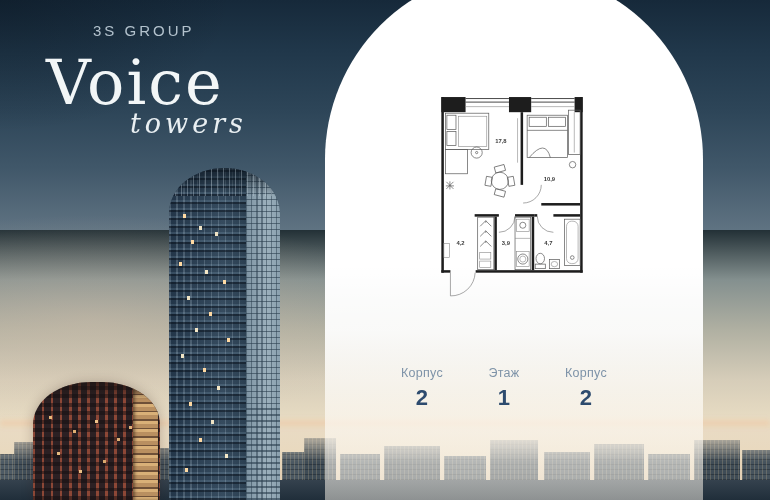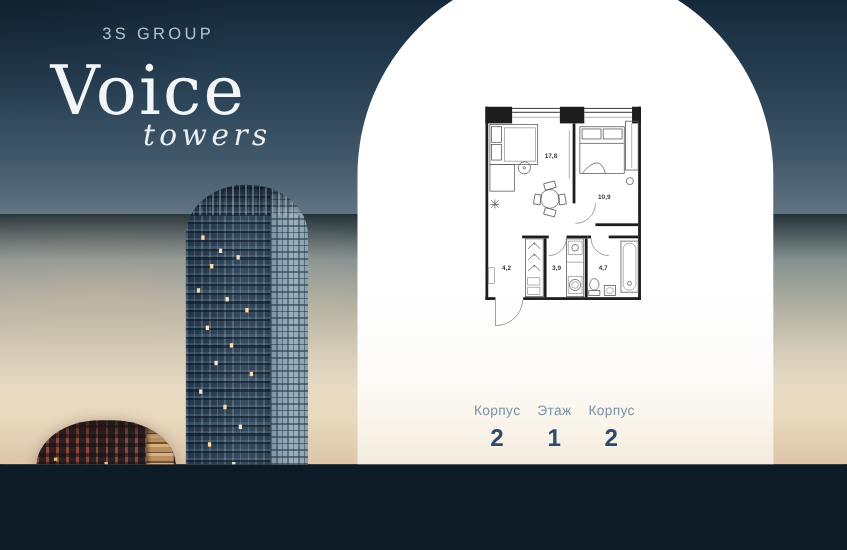--- a/index.html
+++ b/index.html
@@ -1,16 +1,16 @@
 <!DOCTYPE html>
 <html><head>
 <meta charset="utf-8">
 <style>
   html,body{margin:0;padding:0;background:#0d1b26;}
-  #stage{position:relative;width:770px;height:422px;overflow:hidden;
+  #stage{position:relative;width:770px;height:500px;overflow:hidden;
          font-family:"Liberation Sans",sans-serif;}
 
   
   .sky{position:absolute;inset:0;z-index:1;
     background:linear-gradient(180deg,
       #16293a 0%, #20374a 10%, #2d4558 22%, #41586a 34%,
       #5f7382 46%, #84907f2e 0, #84908f 56%, #b0b0a2 66%,
       #d6cdb9 76%, #e8dcc3 84%, #e9d9bd 90%, #dcc6ab 100%);}
   .sky-warm{position:absolute;inset:0;z-index:1;
     background:radial-gradient(60% 30% at 12% 64%, rgba(222,196,172,.35), rgba(222,196,172,0) 70%);}
@@ -99,21 +99,21 @@
   .wall{fill:#1d1d1d;}
   .furn{fill:none;stroke:#5a5a5a;stroke-width:.7;}
   .furn-light{fill:none;stroke:#8a8a8a;stroke-width:.6;}
   .door{fill:none;stroke:#6f6f6f;stroke-width:.6;}
   .win{stroke:#1d1d1d;stroke-width:.8;fill:none;}
   .room-label{font-family:"Liberation Sans",sans-serif;font-size:5.8px;font-weight:700;
     fill:#3a3a3a;text-anchor:middle;}
 
   
   .stats{position:absolute;left:325px;top:366px;width:378px;z-index:6;
-    display:flex;justify-content:center;margin-left:-10px;}
+    display:flex;justify-content:center;gap:30px;margin-left:-10px;}
   .stat{text-align:center;min-width:52px;}
   .stat-label{color:#7e93a8;font-size:12.5px;font-weight:500;letter-spacing:.3px;}
   .stat-value{color:#2d4b6e;font-size:22px;font-weight:700;margin-top:5px;letter-spacing:.5px;}
 </style>
 </head>
 <body>
 
 <div id="stage">
 
   <div class="sky"></div>

